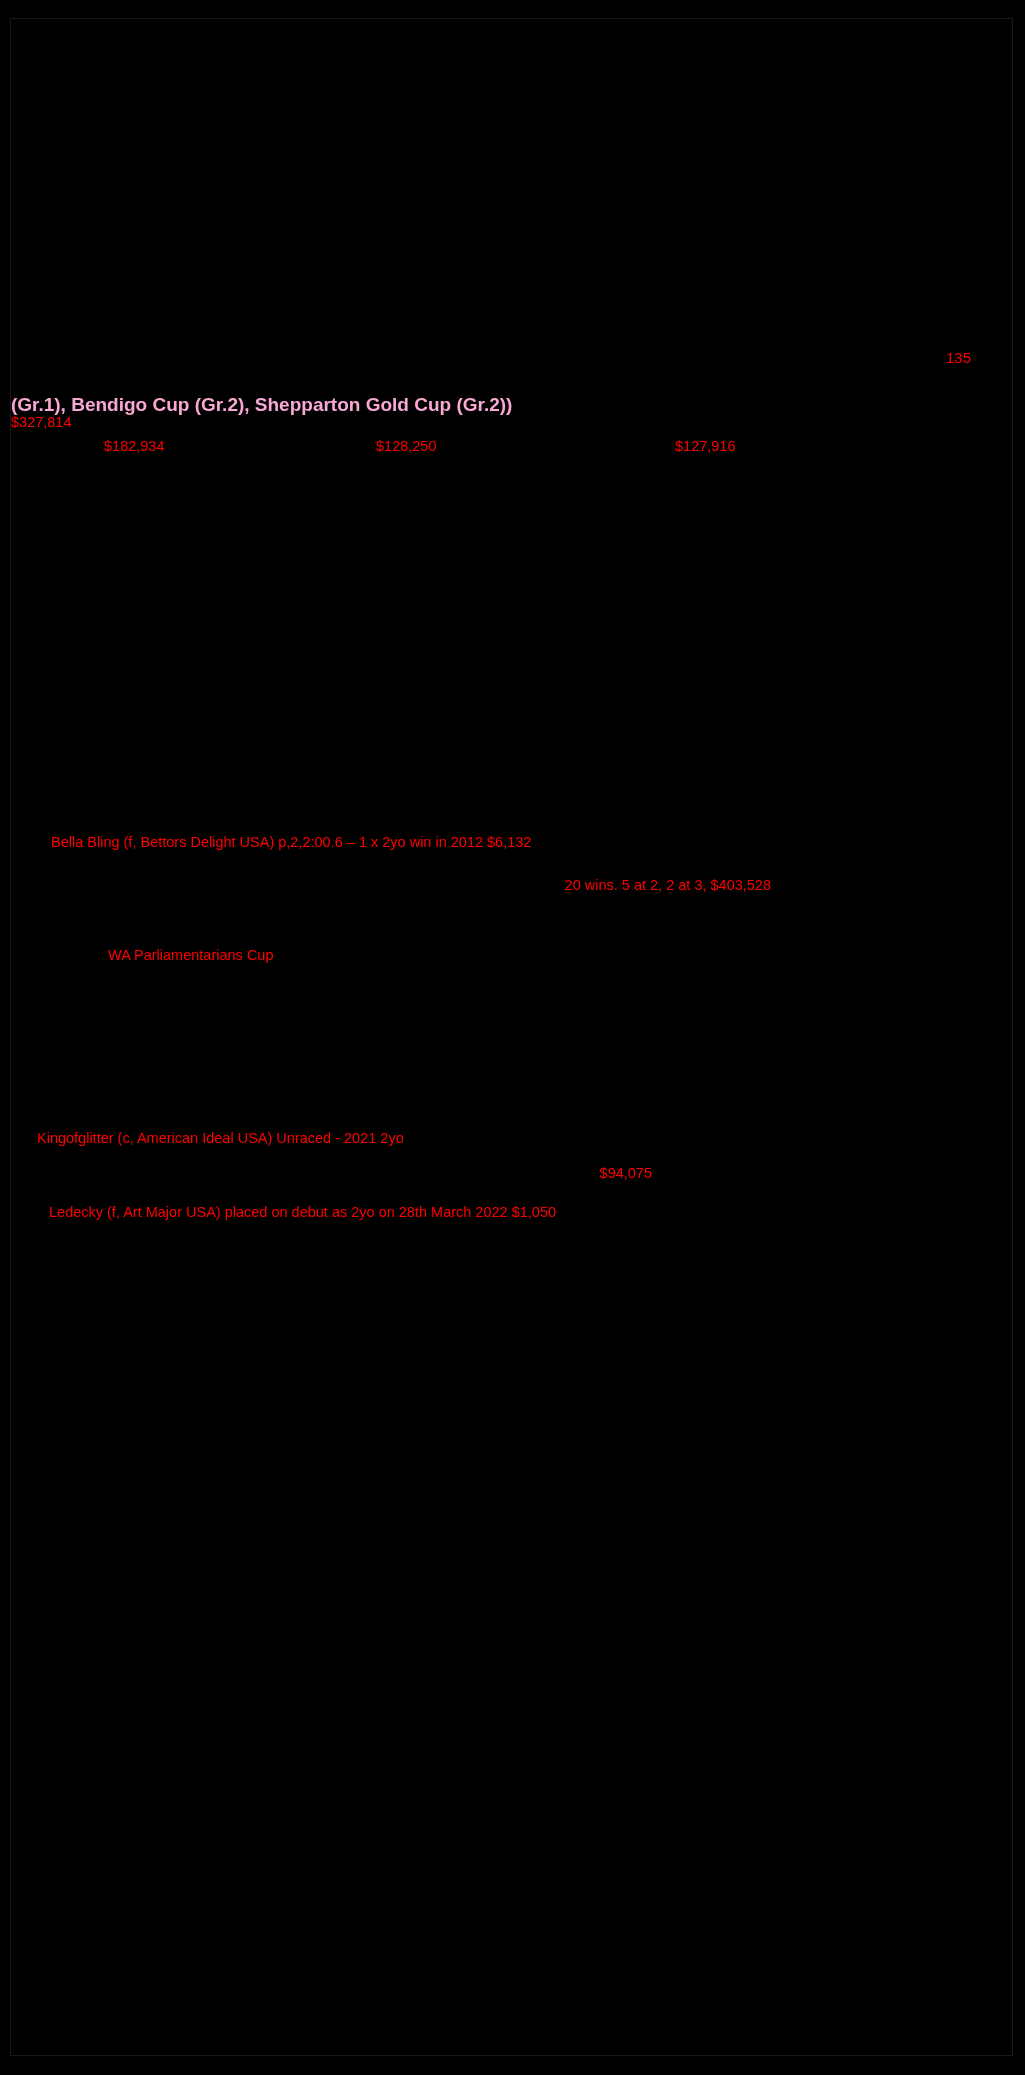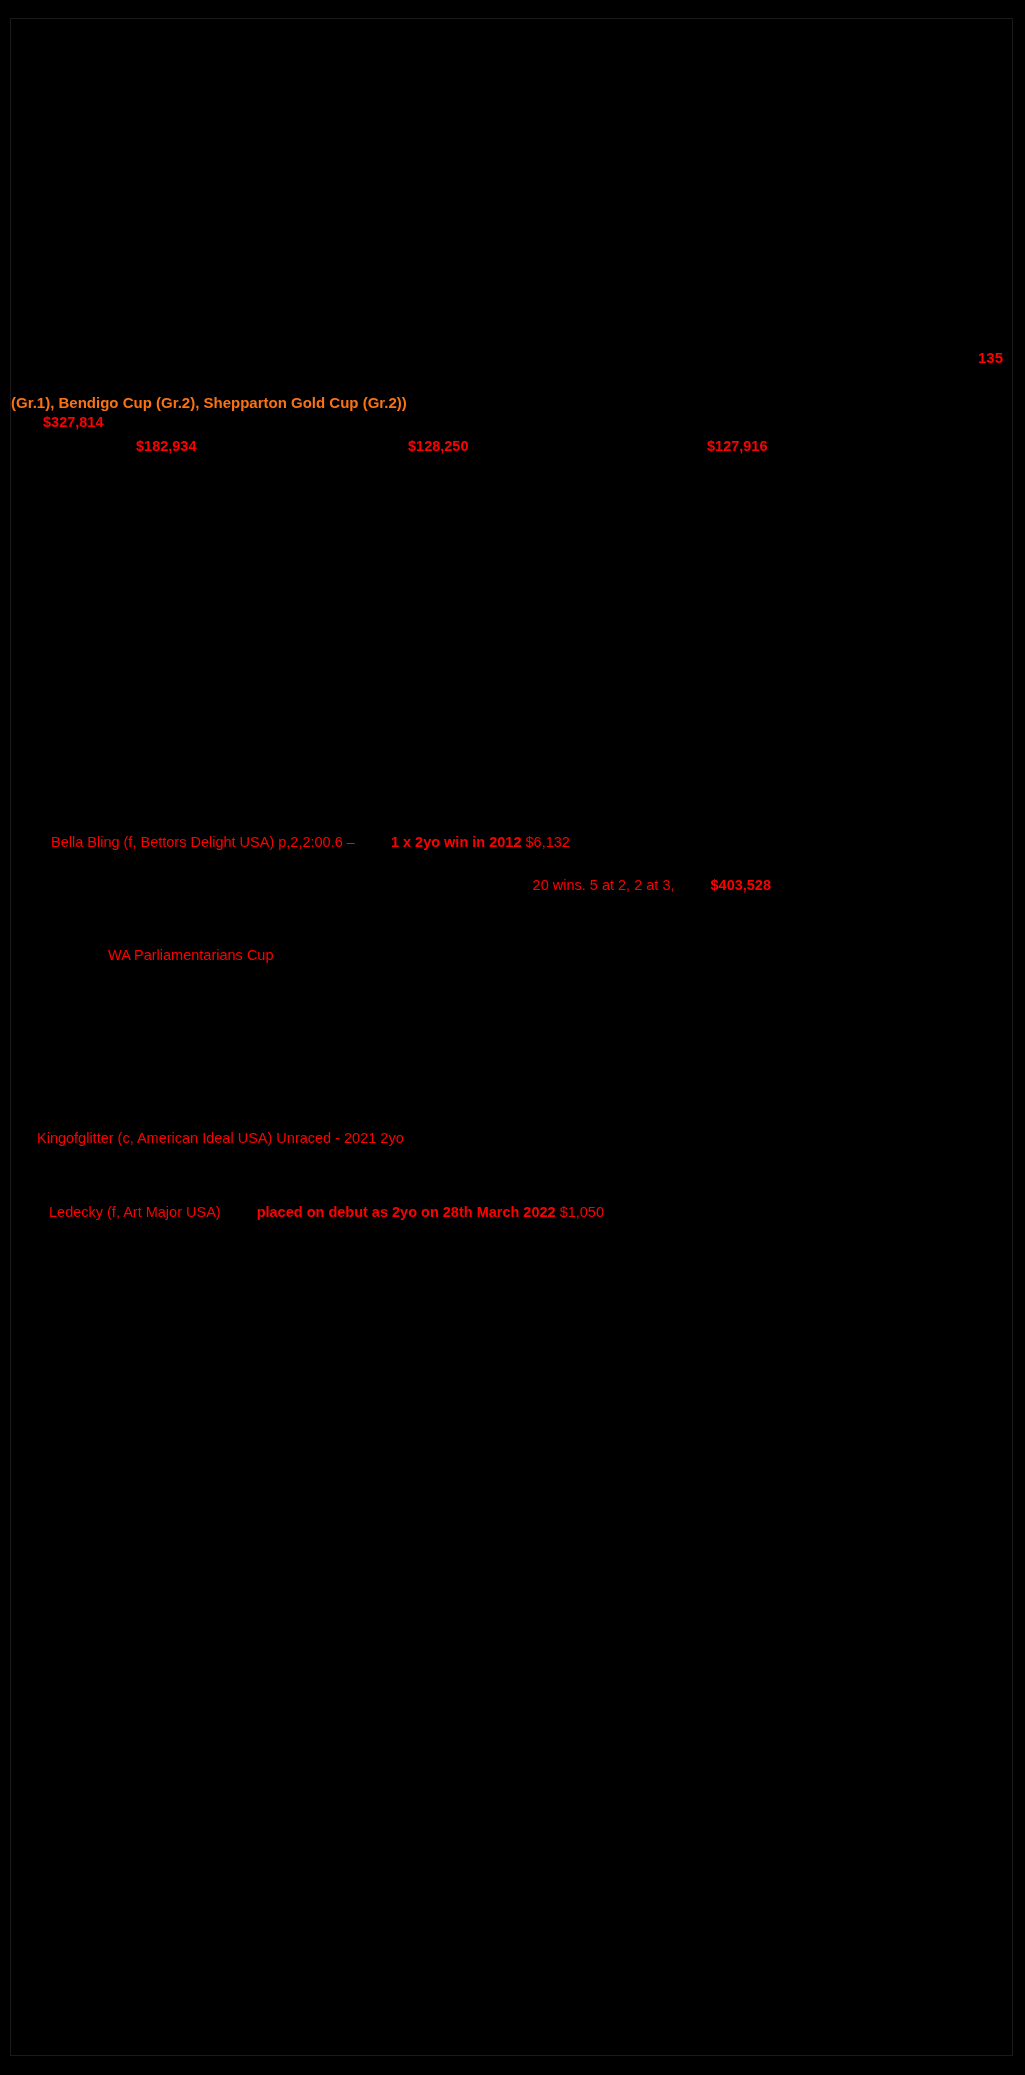--- a/index.html
+++ b/index.html
@@ -24,29 +24,29 @@
     background: #000000;
     border: 1px solid #1a1a1a;
     box-sizing: border-box;
   }
   .ln {
     position: absolute;
     color: #ff0000;
     white-space: nowrap;
     line-height: 1.15;
   }
-  .b { font-weight: bold; margin-left: 32px; }
+  .b { font-weight: normal; }
   .sz14 { font-size: 14.5px; }
   .sz15 { font-size: 15px; }
   .right { text-align: right; }
   .justified {
     position: absolute;
-    color: #f97316;
+    color: #f9a8d4;
     font-weight: bold;
-    font-size: 15px;
+    font-size: 19px;
     line-height: 1.3;
     text-align: justify;
     text-align-last: left;
   }
   .justified span { white-space: nowrap; }
 </style>
 </head>
 <body>
 
 <div class="page">
@@ -72,19 +72,20 @@
 
 
   <div class="ln sz14 right" style="left:0; top:858px; width:760px;">
     <span>20 wins. 5 at 2, 2 at 3, </span><span class="b">$403,528</span>
   </div>
 
   <div class="ln sz14" style="left:97px; top:928px;">WA Parliamentarians Cup</div>
 
   <div class="ln sz14" style="left:26px; top:1111px;">Kingofglitter (c, American Ideal USA) Unraced - 2021 2yo</div>
 
+  <div class="ln sz14 right" style="left:0; top:1146px; width:641px;">$94,075</div>
 
 
   <div class="ln sz14" style="left:38px; top:1185px;">
     <span>Ledecky (f, Art Major USA) </span><span class="b">placed on debut as 2yo on 28th March 2022</span><span> $1,050</span>
   </div>
 
 </div>
 
 </body></html>

